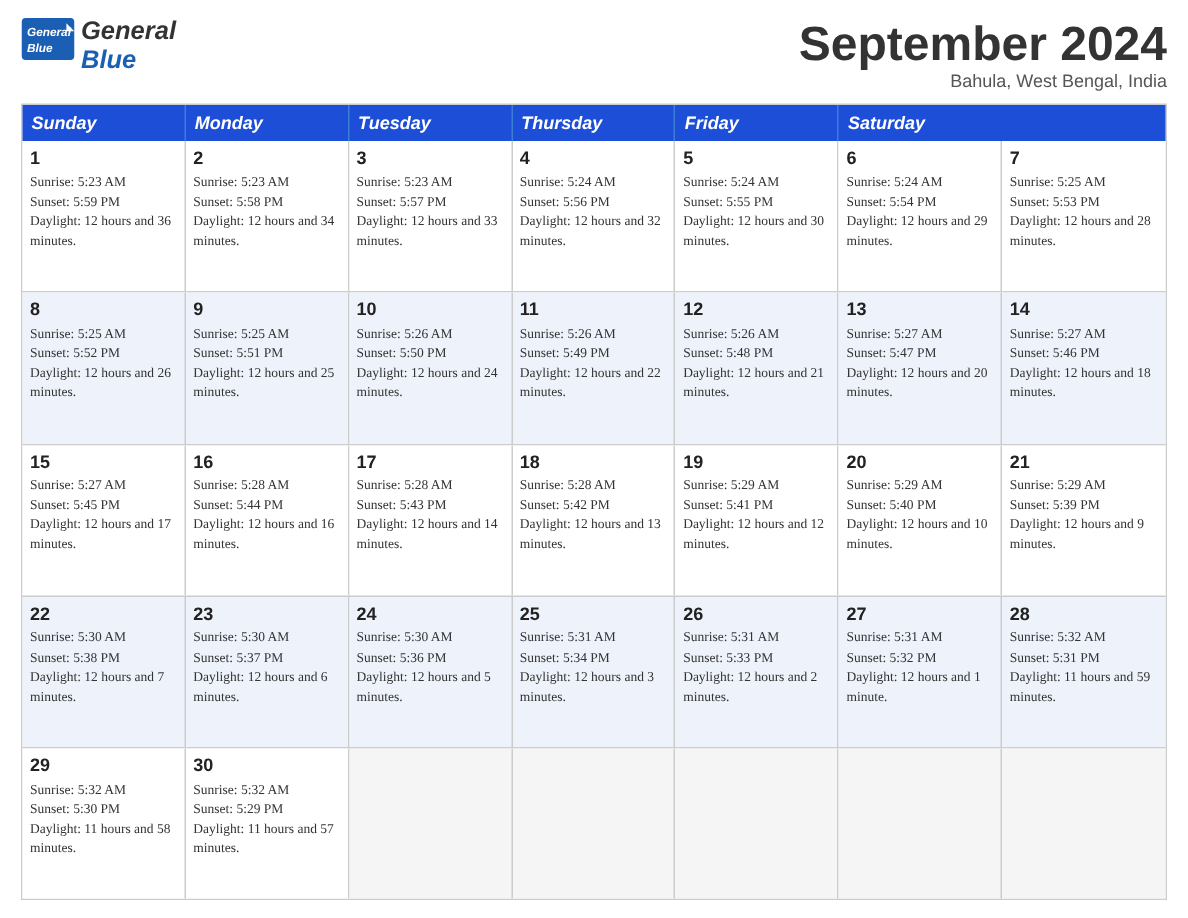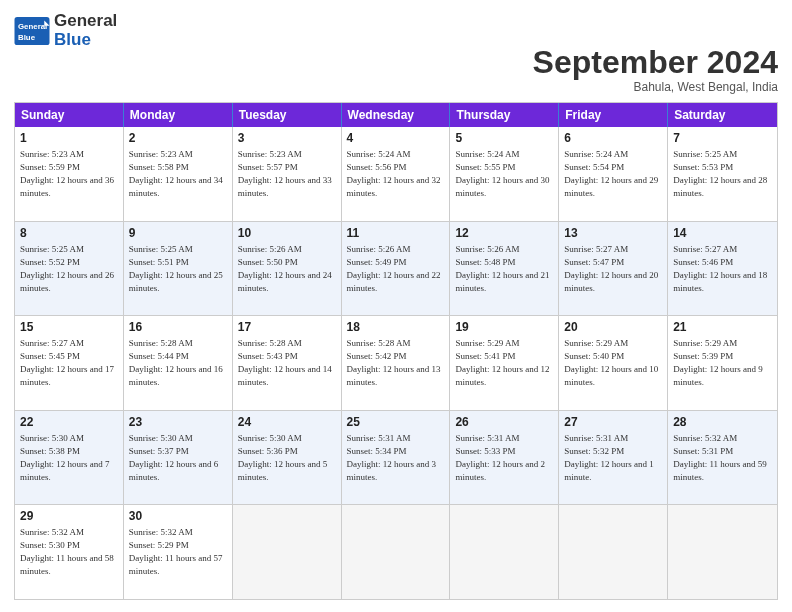--- a/index.html
+++ b/index.html
@@ -19,56 +19,57 @@
       flex-direction: column;
     }
     .header {
       display: flex;
       justify-content: space-between;
       align-items: flex-start;
       margin-bottom: 8px;
     }
     .logo {
       display: flex;
-      align-items: center;
+      align-items: flex-start;
       font-size: 18px;
       font-weight: bold;
       color: #333;
+      font-style: italic;
     }
     .logo-icon {
       width: 36px;
       height: 28px;
       margin-right: 2px;
       position: relative;
       display: inline-block;
     }
     .title-block {
       text-align: right;
-      margin-top: 33px;
     }
     .month-title {
       font-size: 32px;
       font-weight: bold;
       color: #333;
       line-height: 1.1;
     }
     .location-title {
       font-size: 12px;
       color: #555;
     }
     .calendar {
       flex: 1;
       display: flex;
       flex-direction: column;
       border: 1px solid #ccc;
     }
     .cal-header-row {
       display: grid;
       grid-template-columns: repeat(7, 1fr);
-      background: #6d28d9;
+      background: #1d4ed8;
+      font-style: italic;
     }
     .cal-header-cell {
       color: #fff;
       font-weight: bold;
       padding: 5px 6px;
       font-size: 12px;
       border-right: 1px solid #3a7fd4;
       text-align: left;
     }
     .cal-header-cell:last-child { border-right: none; }
@@ -131,21 +132,20 @@
       <div class="month-title">September 2024</div>
       <div class="location-title">Bahula, West Bengal, India</div>
     </div>
   </div>
 
   <div class="calendar">
     <div class="cal-header-row">
       <div class="cal-header-cell">Sunday</div>
       <div class="cal-header-cell">Monday</div>
       <div class="cal-header-cell">Tuesday</div>
-      <div class="cal-header-cell">Wednesday</div>
       <div class="cal-header-cell">Thursday</div>
       <div class="cal-header-cell">Friday</div>
       <div class="cal-header-cell">Saturday</div>
     </div>
 
     <div class="cal-body">
 
       <div class="cal-row">
         <div class="cal-cell">
           <span class="day-num">1</span>

